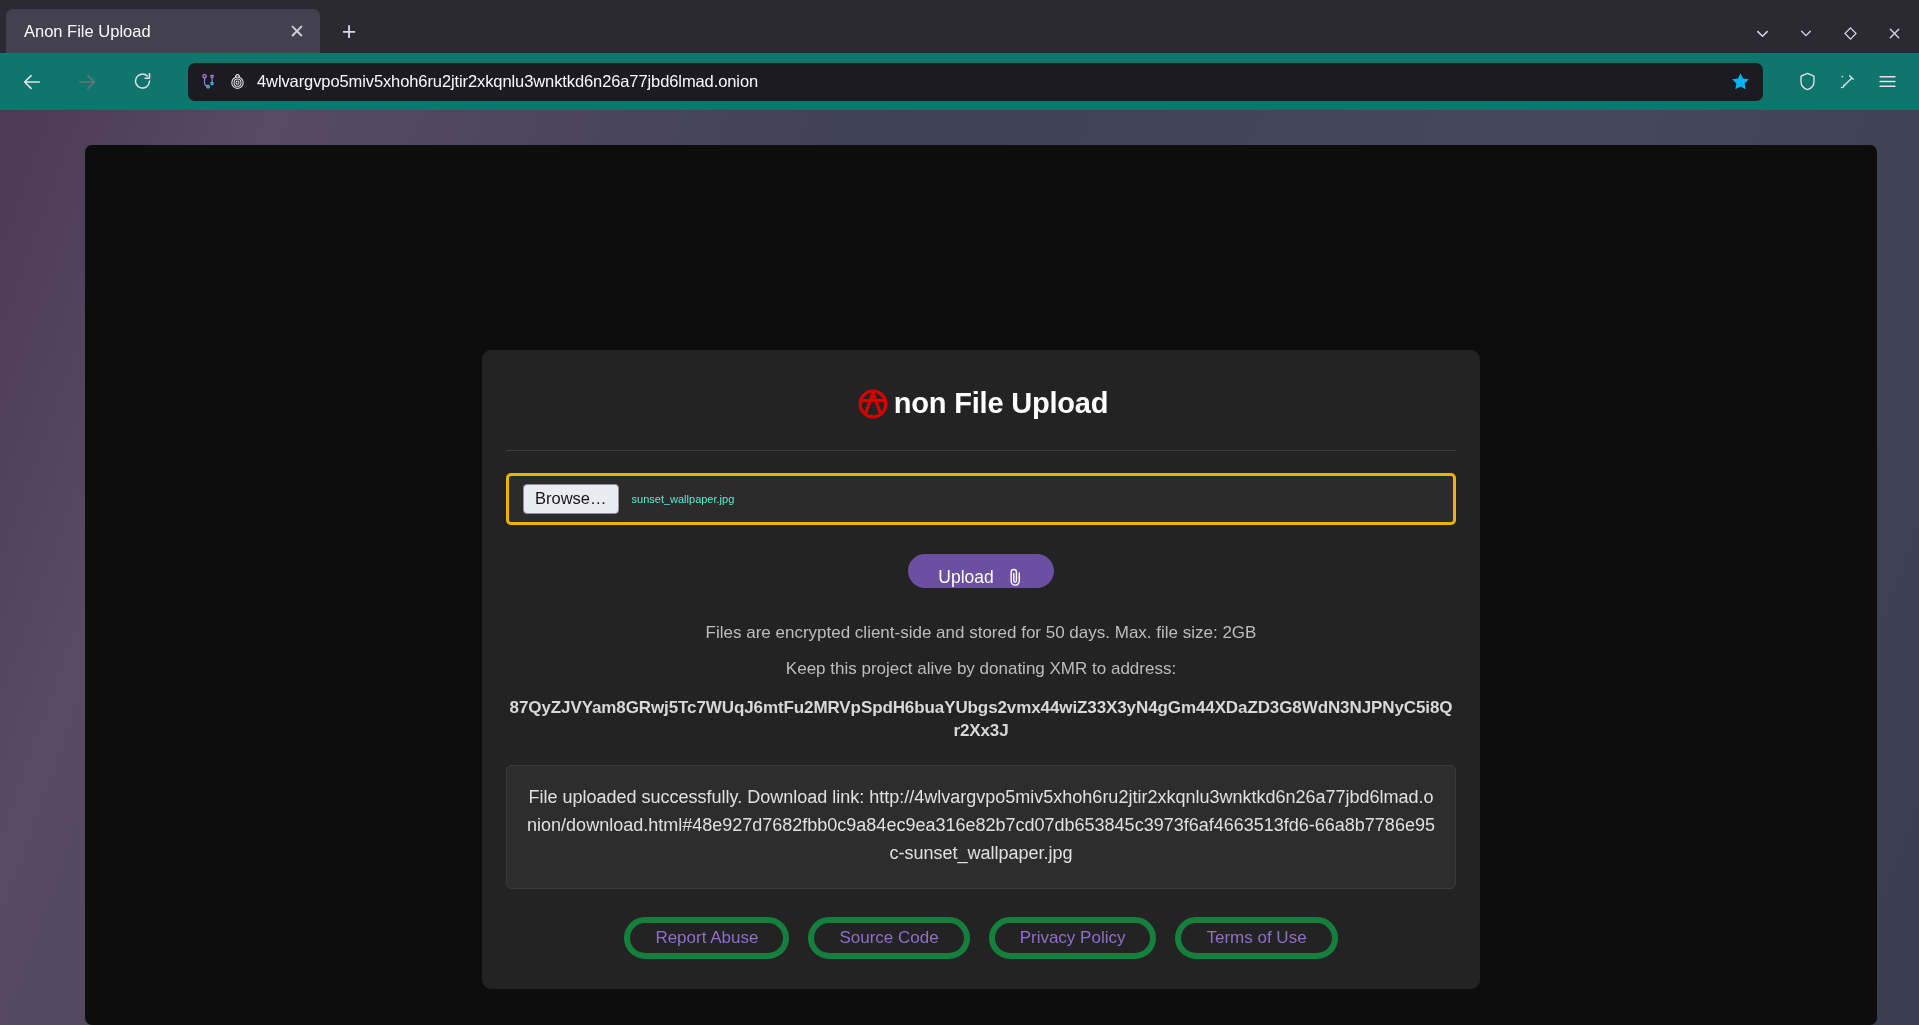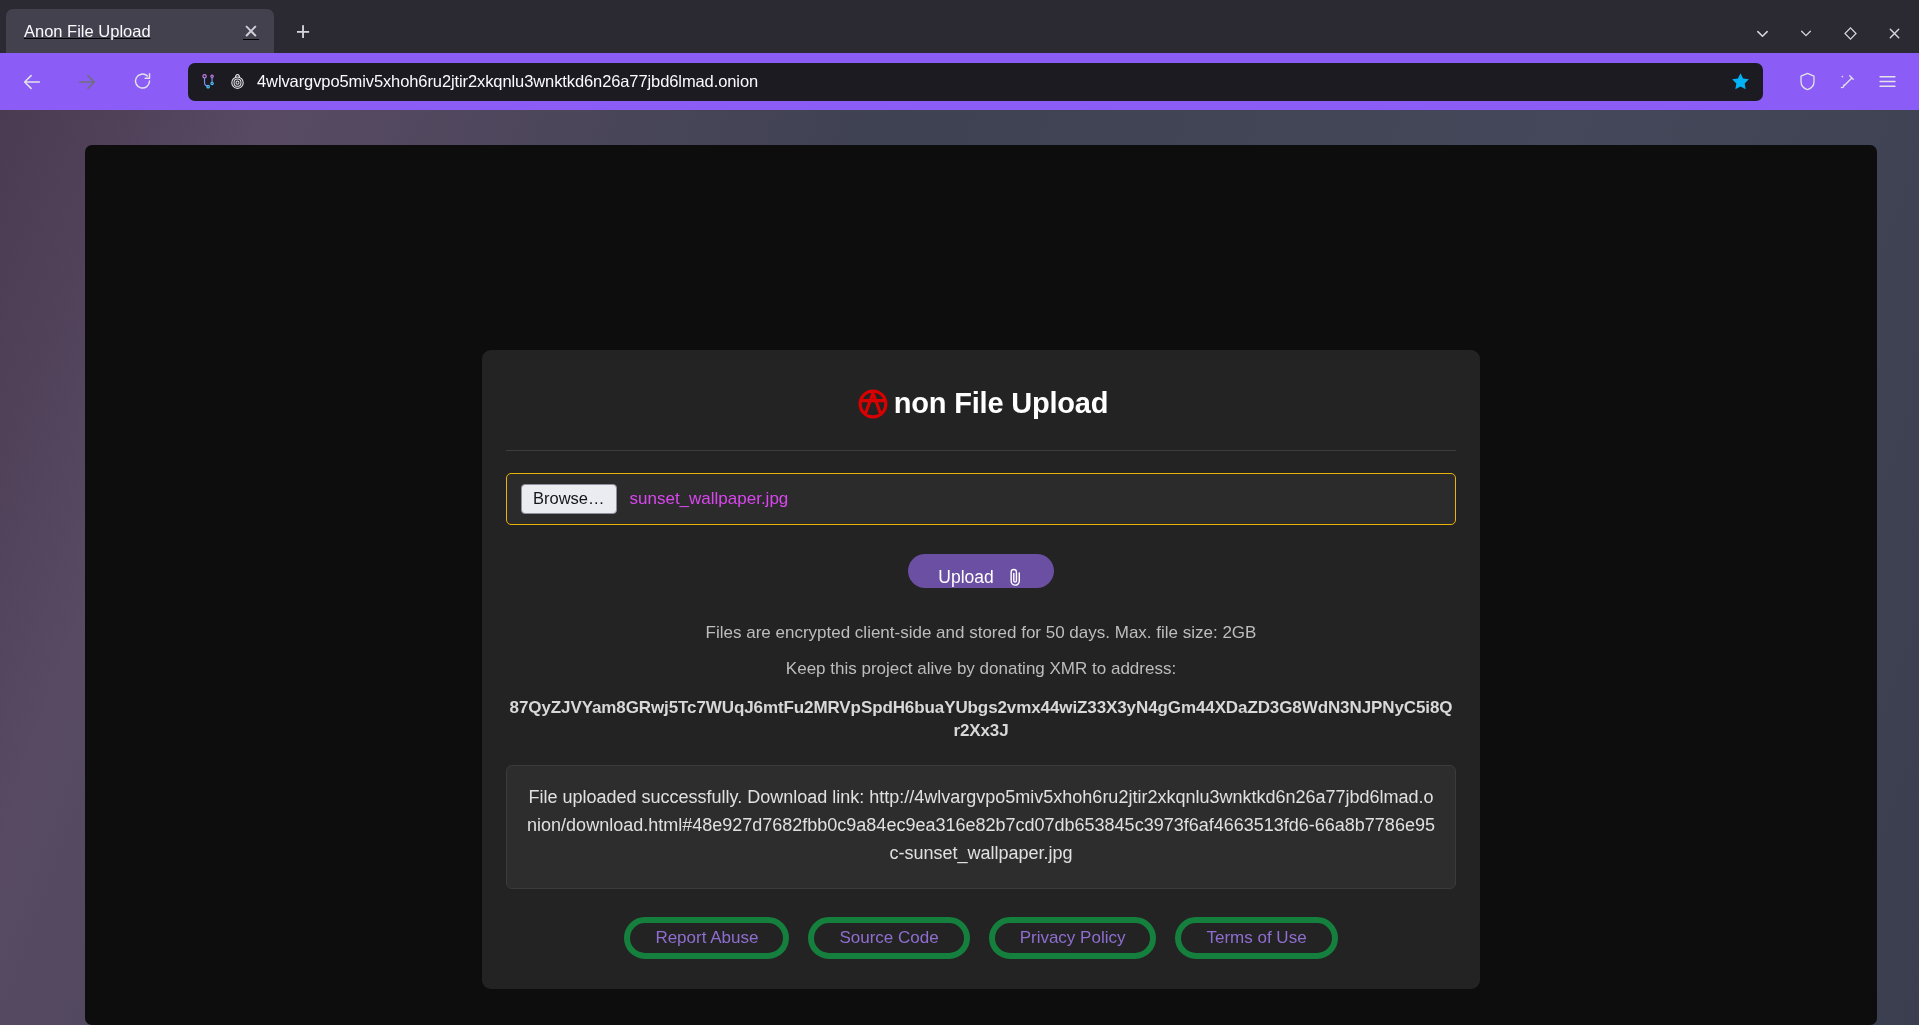--- a/index.html
+++ b/index.html
@@ -12,24 +12,23 @@
 
   
   .browser { width: 1919px; height: 1025px; display: flex; flex-direction: column; }
 
   .tabstrip {
     height: 53px; background: #2b2a33;
     display: flex; align-items: flex-end; padding-left: 6px; flex-shrink: 0;
     position: relative;
   }
   .tab {
-    height: 44px; width: 268px; background: #42414d; border-radius: 7px 7px 0 0;
+    height: 44px; width: 314px; background: #42414d; border-radius: 7px 7px 0 0;
     display: flex; align-items: center; padding: 0 10px 0 18px; gap: 8px;
     margin-bottom: 0;
-    text-decoration: underline;
   }
   .tab-title {
     flex: 1; color: #fbfbfe; font-size: 16.5px; white-space: nowrap;
     overflow: hidden; text-overflow: ellipsis;
   }
   .tab-close {
     width: 26px; height: 26px; display: flex; align-items: center; justify-content: center;
     color: #cfcfd8; font-size: 19px; line-height: 1; border-radius: 4px; flex-shrink: 0;
   }
   .newtab {
@@ -40,21 +39,21 @@
   .tabstrip-right {
     position: absolute; right: 10px; bottom: 5px;
     display: flex; align-items: center; gap: 14px;
   }
   .tabstrip-right .chip {
     width: 30px; height: 30px; display: flex; align-items: center; justify-content: center;
     color: #d6d6e0;
   }
 
   .navbar {
-    height: 57px; background: #8b5cf6; display: flex; align-items: center;
+    height: 57px; background: #0f766e; display: flex; align-items: center;
     padding: 0 13px; gap: 17px; flex-shrink: 0;
   }
   .navbtn {
     width: 38px; height: 38px; display: flex; align-items: center; justify-content: center;
     border-radius: 6px; color: #e3e3e8; flex-shrink: 0;
   }
   .navbtn.dim { color: #6f6f7a; }
 
   .urlbar {
     flex: 1; height: 38px; background: #1c1b22; border-radius: 7px;
@@ -90,29 +89,29 @@
   .site-title {
     text-align: center; color: #ffffff; font-size: 29px; font-weight: bold;
     display: flex; align-items: center; justify-content: center; gap: 0px;
     letter-spacing: -0.2px; padding-bottom: 4px;
   }
   .anarchy { width: 38px; height: 38px; flex-shrink: 0; margin-right: 2px; }
 
   .divider { height: 1px; background: #3c3c3c; margin: 24px 0 22px 0; }
 
   .fileinput {
-    height: 52px; background: #2b2b2b; border: 1px solid #eab308; border-radius: 5px;
+    height: 52px; background: #2b2b2b; border: 3px solid #eab308; border-radius: 5px;
     display: flex; align-items: center; padding: 0 14px; gap: 13px;
   }
   .browse-btn {
     background: #ebebf2; color: #15141a; font-size: 16.5px;
     border: 1px solid #8f8f9d; border-radius: 4px;
     padding: 4px 11px 5px 11px; line-height: 1.1;
   }
-  .filename { color: #d946ef; font-size: 17px; }
+  .filename { color: #5eead4; font-size: 11px; }
 
   .upload-wrap { display: flex; justify-content: center; margin-top: 29px; }
   .upload-btn {
     background: #6a4fa3; color: #ffffff; border: none; border-radius: 24px;
     height: 34px; padding: 0 30px; font-size: 17.5px;
     display: flex; align-items: flex-end; gap: 13px; font-family: inherit;
   }
   .clip { width: 17px; height: 21px; flex-shrink: 0; }
 
   .info-line {

